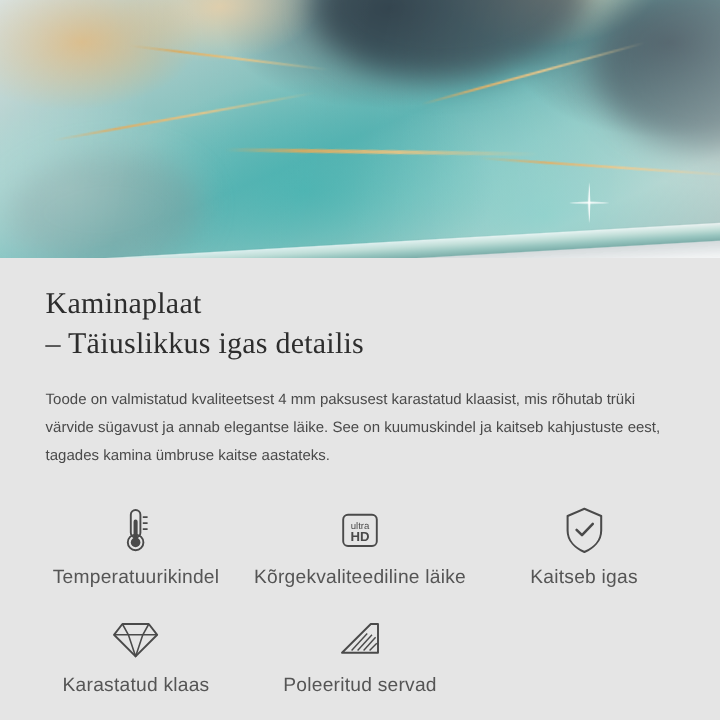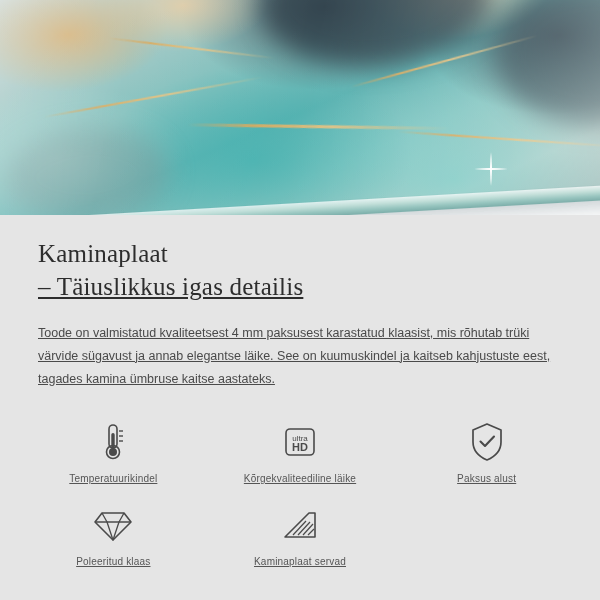--- a/index.html
+++ b/index.html
@@ -124,29 +124,27 @@
     font-family: "Liberation Serif", serif;
     font-size: 25px;
     line-height: 1.33;
     color: #2d2d2d;
     font-weight: 400;
     margin: 0 0 18px 0;
     letter-spacing: 0.2px;
   }
   .title .line2 {
     display: block;
-    text-decoration: underline;
   }
   .body-text {
     font-size: 12.5px;
     line-height: 1.85;
     color: #4a4a4a;
     margin: 0;
     max-width: 530px;
-    text-decoration: underline;
   }
 
   
   .features {
     margin-top: 28px;
     padding: 0 20px;
     display: grid;
     grid-template-columns: repeat(3, 1fr);
     grid-row-gap: 18px;
   }
@@ -158,25 +156,24 @@
   }
   .feature-icon {
     width: 46px;
     height: 46px;
     display: flex;
     align-items: center;
     justify-content: center;
     margin-bottom: 8px;
   }
   .feature-label {
-    font-size: 10px;
+    font-size: 16px;
     color: #555555;
     text-align: right;
     letter-spacing: 0.2px;
-    text-decoration: underline;
   }
   svg { display: block; }
 </style>
 </head>
 <body>
 
 <div class="page">
 
   <div class="hero">
     <div class="hero-glass">
@@ -231,42 +228,42 @@
       <div class="feature-label">Kõrgekvaliteediline läike</div>
     </div>
 
     <div class="feature">
       <div class="feature-icon">
         <svg width="40" height="44" viewBox="0 0 40 44">
           <path d="M20 4 L34 10 V22 C34 31 27 37 20 40 C13 37 6 31 6 22 V10 Z" fill="none" stroke="#4a4a4a" stroke-width="1.7" stroke-linejoin="round"></path>
           <path d="M13.5 21.5 L18 26 L27 16.5" fill="none" stroke="#4a4a4a" stroke-width="2.1" stroke-linecap="round" stroke-linejoin="round"></path>
         </svg>
       </div>
-      <div class="feature-label">Paksus alust</div>
+      <div class="feature-label">Kaitseb igas</div>
     </div>
 
     <div class="feature">
       <div class="feature-icon">
         <svg width="44" height="40" viewBox="0 0 44 40">
           <path d="M11 8 H33 L40 17 L22 35 L4 17 Z" fill="none" stroke="#4a4a4a" stroke-width="1.6" stroke-linejoin="round"></path>
           <path d="M4 17 H40" stroke="#4a4a4a" stroke-width="1.3"></path>
           <path d="M11 8 L16 17 L22 35 L28 17 L33 8" fill="none" stroke="#4a4a4a" stroke-width="1.3" stroke-linejoin="round"></path>
         </svg>
       </div>
-      <div class="feature-label">Poleeritud klaas</div>
+      <div class="feature-label">Karastatud klaas</div>
     </div>
 
     <div class="feature">
       <div class="feature-icon">
         <svg width="42" height="40" viewBox="0 0 42 40">
           <path d="M6 32 L30 8 L36 8 L36 32 Z" fill="none" stroke="#4a4a4a" stroke-width="1.6" stroke-linejoin="round"></path>
           <line x1="14" y1="30" x2="27" y2="16" stroke="#4a4a4a" stroke-width="1.2"></line>
           <line x1="19" y1="30" x2="31" y2="17" stroke="#4a4a4a" stroke-width="1.2"></line>
           <line x1="24" y1="30" x2="34" y2="19" stroke="#4a4a4a" stroke-width="1.2"></line>
           <line x1="29" y1="30" x2="35" y2="24" stroke="#4a4a4a" stroke-width="1.2"></line>
         </svg>
       </div>
-      <div class="feature-label">Kaminaplaat servad</div>
+      <div class="feature-label">Poleeritud servad</div>
     </div>
 
 
   </div>
 </div>
 
 </body></html>

